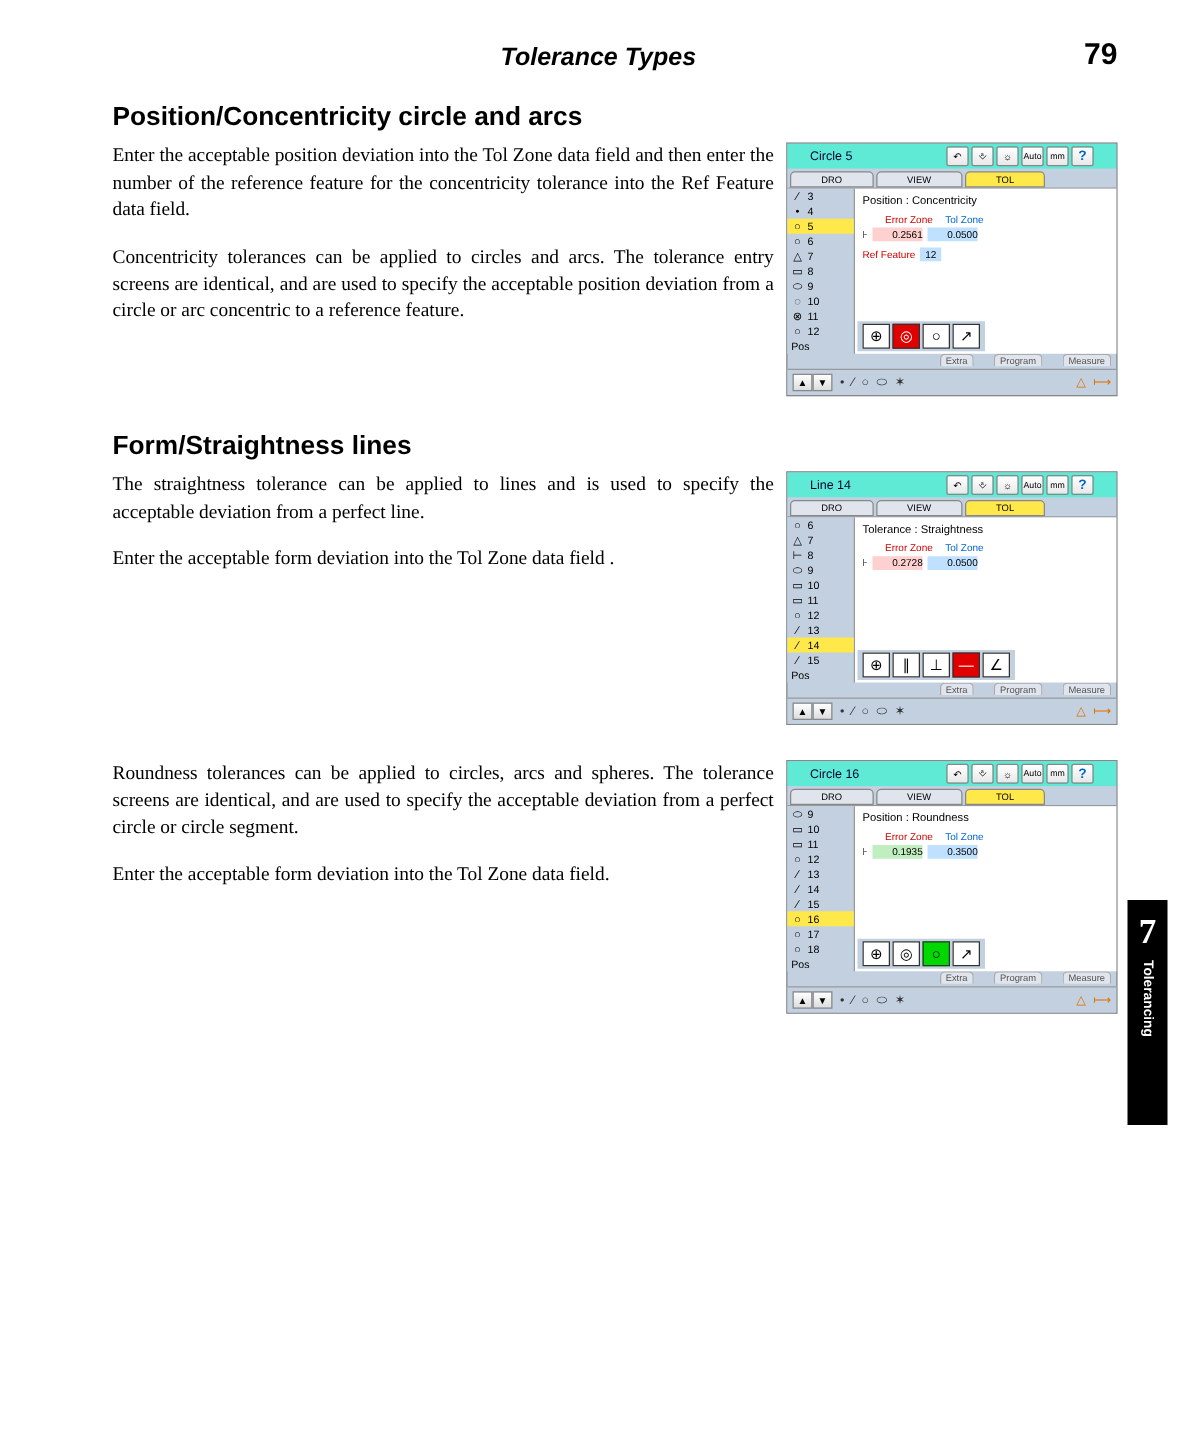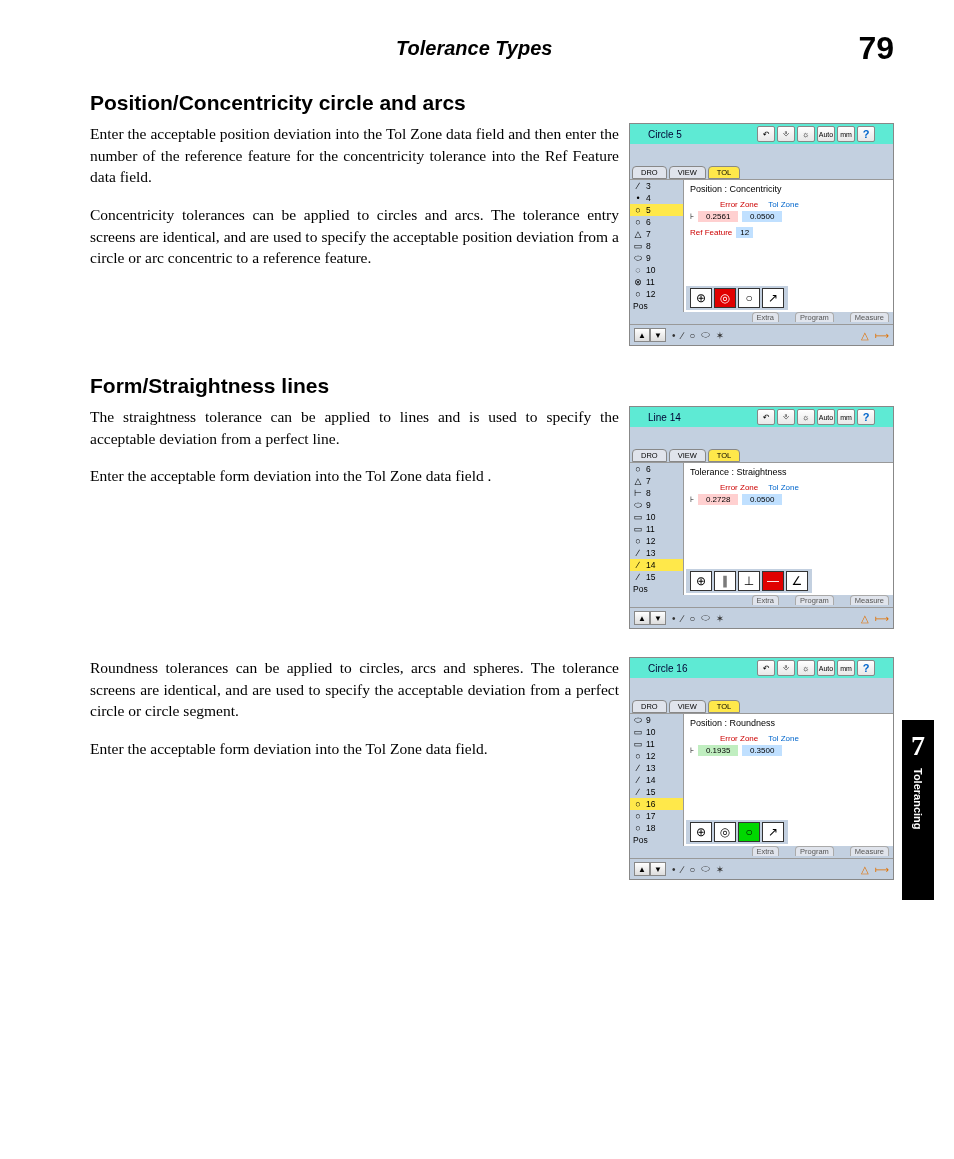--- a/index.html
+++ b/index.html
@@ -8,35 +8,35 @@
     background: #fff;
     color: #000;
     width: 954px;
     height: 1159px;
     position: relative;
     padding: 30px 60px 30px 90px;
   }
   .header-bar {
     display: flex;
     justify-content: space-between;
-    align-items: center;
+    align-items: flex-end;
     margin-bottom: 24px;
   }
   .header-title {
     font-family: Arial, Helvetica, sans-serif;
     font-weight: bold;
     font-style: italic;
     font-size: 20px;
     flex: 1;
     text-align: center;
   }
   .page-num {
     font-family: Arial, Helvetica, sans-serif;
     font-weight: bold;
-    font-size: 32px;
+    font-size: 24px;
   }
   .section { margin-bottom: 28px; }
   .sec-head {
     font-family: Arial, Helvetica, sans-serif;
     font-weight: bold;
     font-size: 21px;
     margin-bottom: 8px;
   }
   .sec-body {
     display: flex;
@@ -80,27 +80,26 @@
   .tbtn.q { font-weight: bold; color: #06c; font-size: 11px; }
   .tbtn.mm { font-size: 7px; }
   .tab-row {
     display: flex;
     gap: 2px;
     padding: 2px 2px 0 2px;
     background: #c3d0e0;
     border-bottom: 1px solid #999;
   }
   .tab {
-    padding: 1px 8px;
+    padding: 1px 24px;
     border: 1px solid #888;
     border-top-left-radius: 4px;
     border-top-right-radius: 4px;
     font-size: 7.5px;
     background: #e0e4ec;
-    margin-top: 20px;
   }
   .tab.yel { background: #ffe84a; }
   .shot-main {
     display: flex;
     background: #c3d0e0;
   }
   .flist {
     width: 54px;
     background: #c3d0e0;
     border-right: 1px solid #999;
@@ -121,33 +120,33 @@
     padding: 4px 6px;
     min-height: 110px;
     position: relative;
   }
   .tol-label { font-size: 9px; margin-bottom: 6px; }
   .zone-head {
     display: flex;
     gap: 10px;
     font-size: 8px;
     color: #c00;
-    margin-left: 30px;
+    margin-left: 18px;
   }
   .zone-head span:nth-child(2){ color: #06c; }
   .zone-row {
     display: flex;
     gap: 4px;
     align-items: center;
     font-size: 8px;
     margin-top: 2px;
   }
   .zf {
     width: 40px;
-    text-align: center;
+    text-align: right;
     border: none;
     font-size: 8px;
     padding: 1px 0;
   }
   .zf.err { background: #ffd0d0; }
   .zf.tol { background: #c0e0ff; }
   .zf.ok  { background: #c0eec0; }
   .ref-row { font-size: 8px; color: #c00; margin-top: 6px; }
   .ref-row span.val { background: #c0e0ff; color:#000; padding: 1px 4px; margin-left: 4px;}
   .sym-row {

